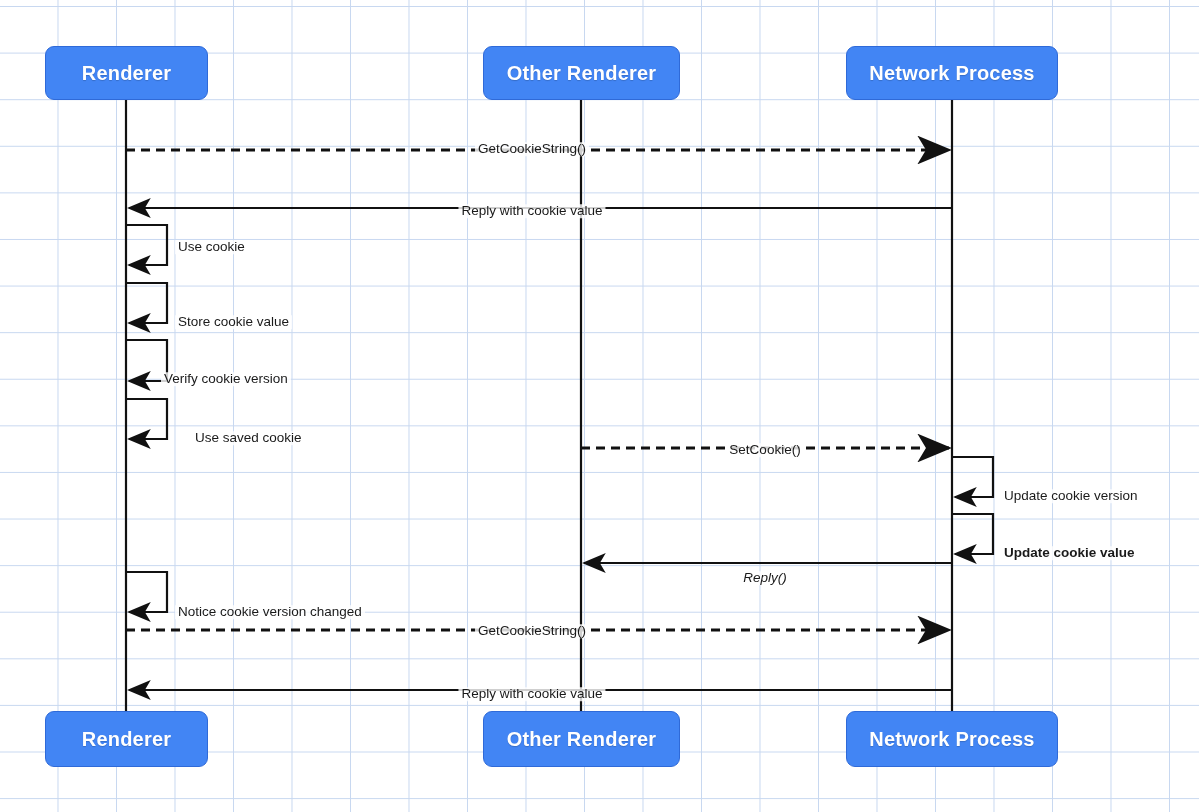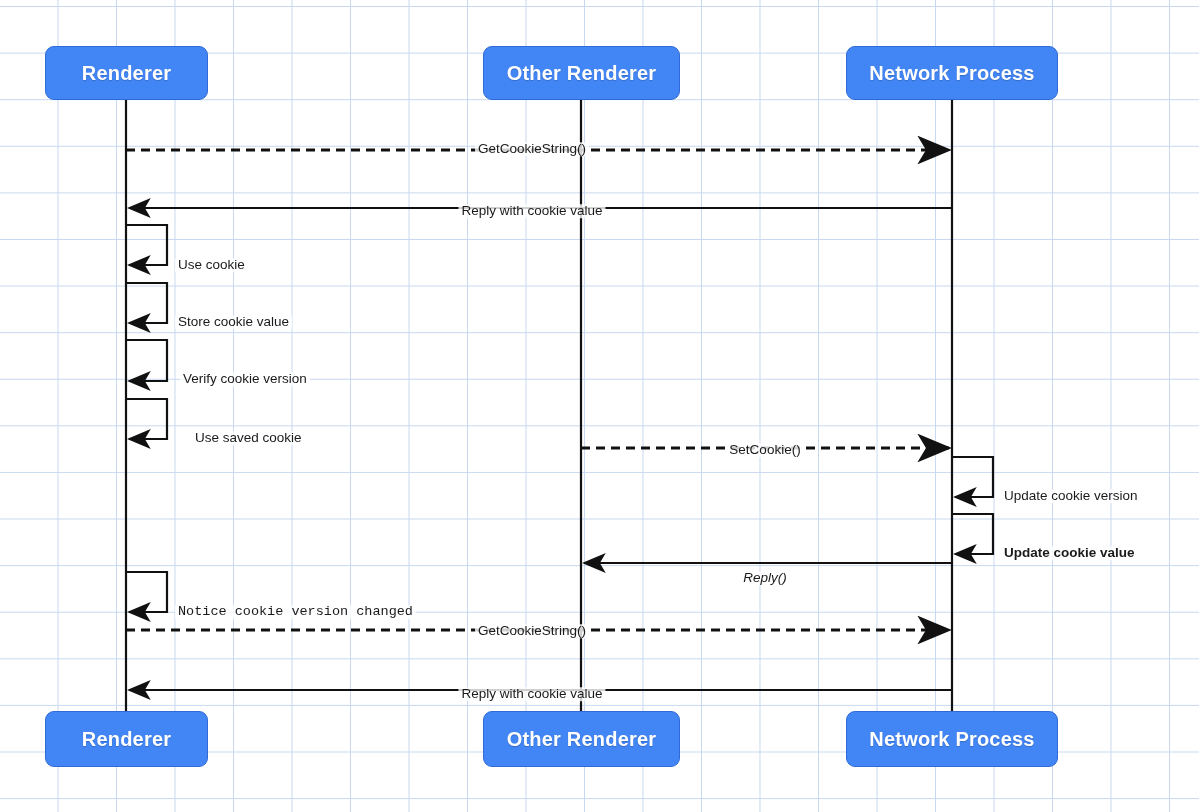--- a/index.html
+++ b/index.html
@@ -122,26 +122,26 @@
         <span>Other Renderer</span>
       </div>
       <div class="participant-box" style="left: 846px; top: 711px; width: 212px; height: 56px;">
         <span>Network Process</span>
       </div>
     </div>
 
   <div id="labels">
       <div class="msg-label center" style="left: 532px; top: 130px;">GetCookieString()</div>
       <div class="msg-label center" style="left: 532px; top: 192px;">Reply with cookie value</div>
-      <div class="msg-label left" style="left: 175px; top: 246px;">Use cookie</div>
+      <div class="msg-label left" style="left: 175px; top: 228px;">Use cookie</div>
       <div class="msg-label left" style="left: 175px; top: 303px;">Store cookie value</div>
-      <div class="msg-label left" style="left: 180px; top: 360px;">Verify cookie version</div>
+      <div class="msg-label left" style="left: 161px; top: 360px;">Verify cookie version</div>
       <div class="msg-label left" style="left: 192px; top: 419px;">Use saved cookie</div>
       <div class="msg-label center" style="left: 765px; top: 431px;">SetCookie()</div>
       <div class="msg-label left" style="left: 1001px; top: 477px;">Update cookie version</div>
       <div class="msg-label left" style="left: 1001px; top: 534px; font-weight: bold;">Update cookie value</div>
       <div class="msg-label center" style="left: 765px; top: 559px; font-style: italic;">Reply()</div>
-      <div class="msg-label left" style="left: 175px; top: 593px; font-family: Liberation Mono, monospace;">Notice cookie version changed</div>
+      <div class="msg-label left" style="left: 175px; top: 593px;">Notice cookie version changed</div>
       <div class="msg-label center" style="left: 532px; top: 612px;">GetCookieString()</div>
       <div class="msg-label center" style="left: 532px; top: 675px;">Reply with cookie value</div>
     </div>
 
 </div>
 
 </body></html>

